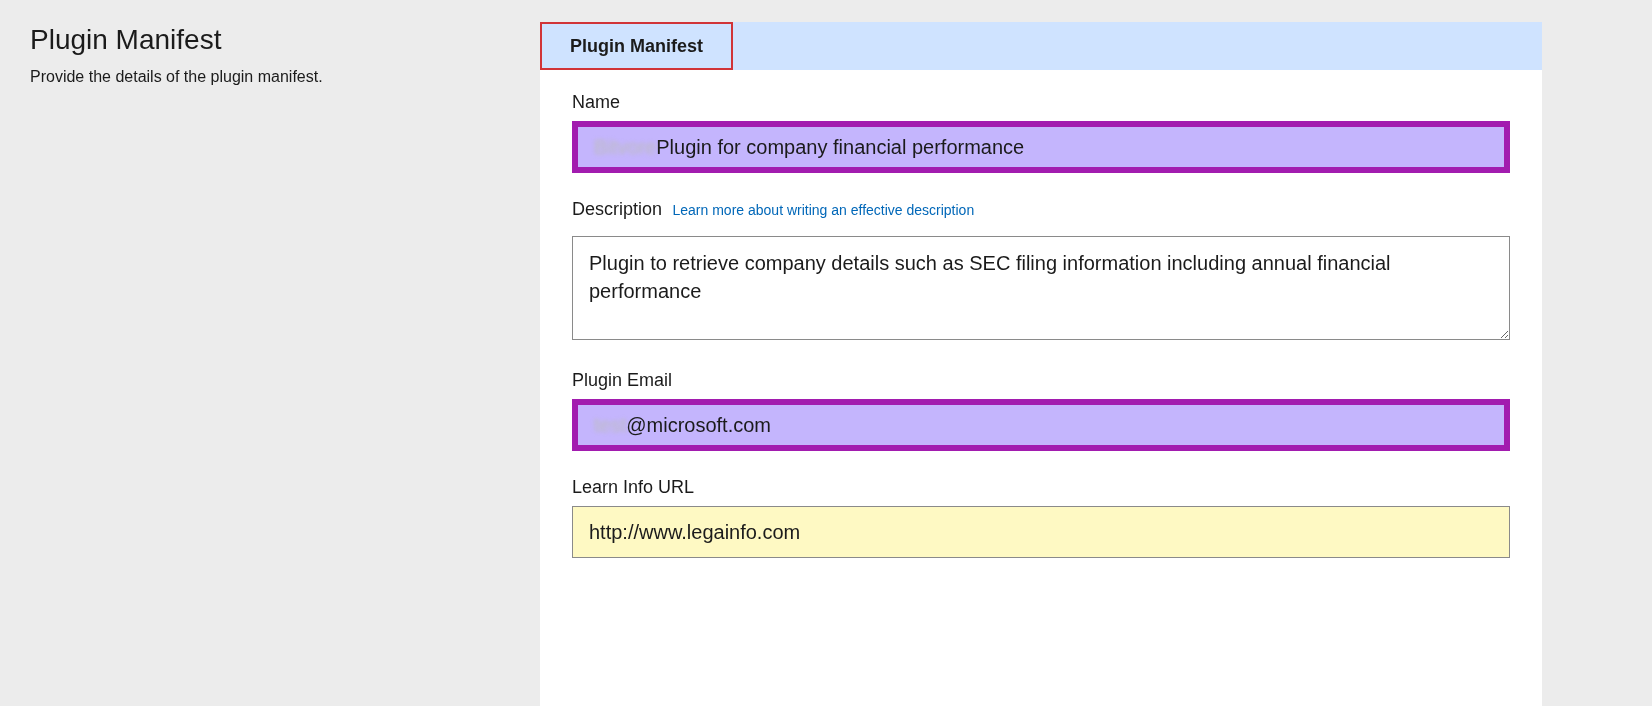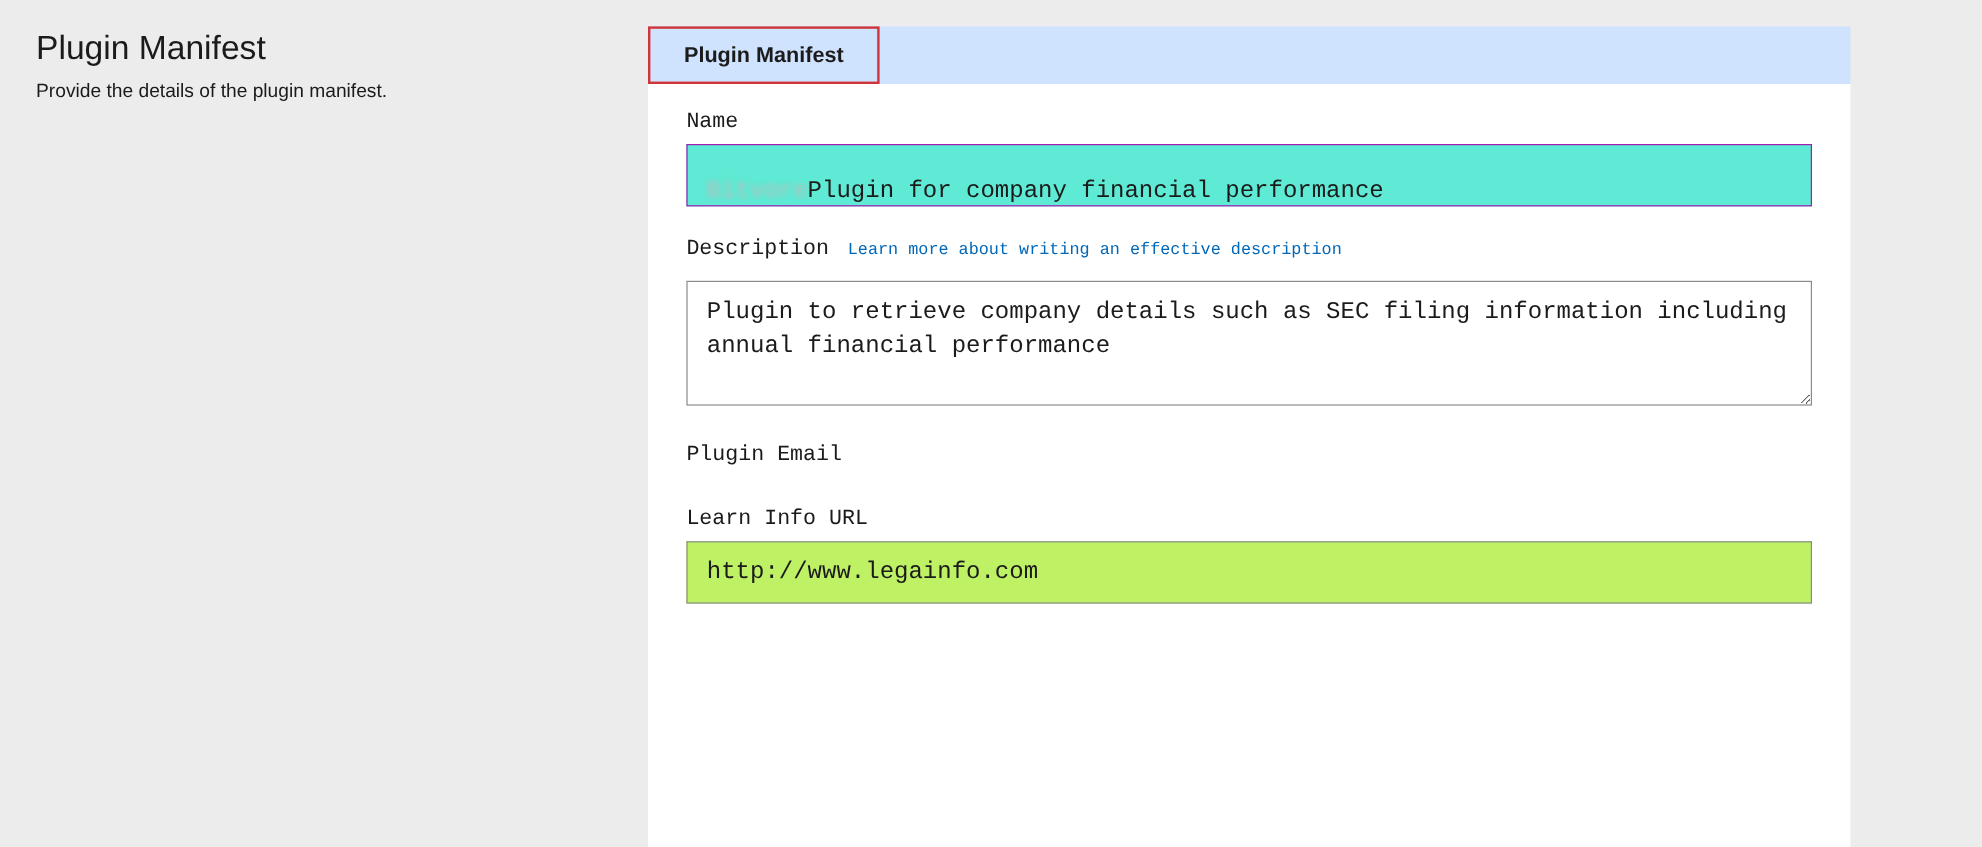--- a/index.html
+++ b/index.html
@@ -61,21 +61,20 @@
       background: #cfe3ff;
       cursor: pointer;
     }
     .panel {
       background: #ffffff;
       flex: 1;
       padding: 22px 32px 30px 32px;
     }
     .form-group {
       margin-bottom: 26px;
-      font-family: Liberation Mono, monospace;
     }
     .form-label {
       font-size: 18px;
       font-weight: 400;
       color: #1b1b1b;
       display: inline-block;
       margin-bottom: 8px;
     }
     .form-label-row {
       margin-bottom: 8px;
@@ -88,21 +87,21 @@
       cursor: pointer;
     }
     .text-input {
       width: 100%;
       height: 52px;
       border: 1px solid #8a8a8a;
       padding: 0 16px;
       font-size: 20px;
       font-family: inherit;
       color: #1b1b1b;
-      background: #bef264;
+      background: #fef9c3;
     }
     .textarea-input {
       width: 100%;
       height: 104px;
       border: 1px solid #8a8a8a;
       padding: 12px 16px;
       font-size: 20px;
       font-family: inherit;
       color: #1b1b1b;
       background: #fff;
@@ -111,27 +110,27 @@
     }
     .blurred-prefix {
       color: #bdbdbd;
       filter: blur(2px);
       user-select: none;
     }
     .input-wrap {
       position: relative;
       width: 100%;
       height: 52px;
-      border: 1px solid #a21caf;
+      border: 6px solid #a21caf;
       padding: 0 16px;
       font-size: 20px;
       color: #1b1b1b;
-      background: #5eead4;
+      background: #c4b5fd;
       display: flex;
-      align-items: flex-end;
+      align-items: center;
       cursor: text;
     }
   </style>
 </head>
 <body>
 
 <div class="layout">
   <aside class="sidebar">
     <h1 class="sidebar-title">Plugin Manifest</h1>
     <p class="sidebar-subtitle">Provide the details of the plugin manifest.</p>
@@ -155,20 +154,24 @@
       <div class="form-group">
         <div class="form-label-row">
           <span class="form-label">Description</span>
           <a class="help-link">Learn more about writing an effective description</a>
         </div>
         <textarea class="textarea-input" style="">Plugin to retrieve company details such as SEC filing information including annual financial performance</textarea>
       </div>
 
       <div class="form-group">
         <label class="form-label">Plugin Email</label>
+        <div class="input-wrap">
+          <span class="blurred-prefix">test</span>
+            <span>@microsoft.com</span>
+        </div>
       </div>
 
       <div class="form-group">
         <label class="form-label">Learn Info URL</label>
         <input type="text" class="text-input" value="http://www.legainfo.com" style="">
       </div>
 
     </div>
   </main>
 </div>

